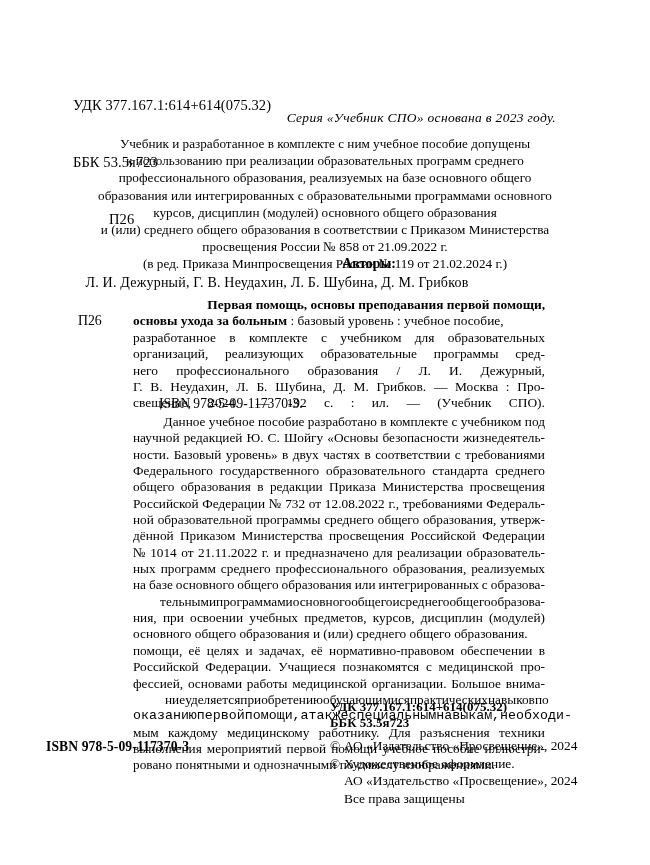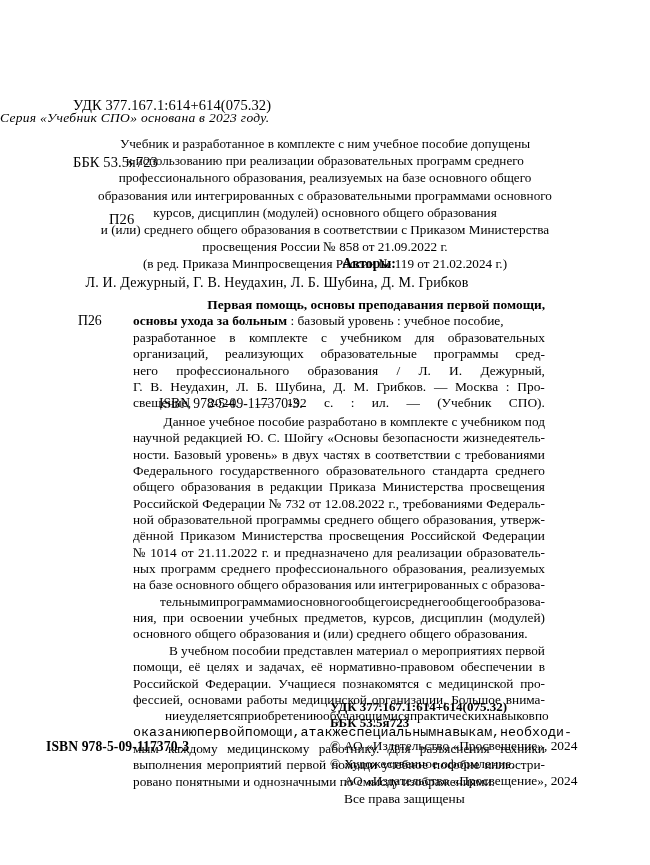--- a/index.html
+++ b/index.html
@@ -34,21 +34,21 @@
   }
   .udk-block .code-line { display: block; }
   .udk-block .code-p26 { display: block; padding-left: 36px; }
 
   
   .series-line {
     position: absolute;
     left: 0;
     top: 110px;
     width: 556px;
-    text-align: left;
+    text-align: right;
     font-style: italic;
     font-size: 13.5px;
     letter-spacing: 0.3px;
   }
 
   
   .approval {
     position: absolute;
     left: 75px;
     top: 135px;
@@ -279,21 +279,20 @@
     <span class="pl" style="display: flex; justify-content: space-between;"><span>Российской</span><span>Федерации</span><span>№</span><span>732</span><span>от</span><span>12.08.2022</span><span>г.,</span><span>требованиями</span><span>Федераль-</span></span>
     <span class="pl" style="display: flex; justify-content: space-between;"><span>ной</span><span>образовательной</span><span>программы</span><span>среднего</span><span>общего</span><span>образования,</span><span>утверж-</span></span>
     <span class="pl" style="display: flex; justify-content: space-between;"><span>дённой</span><span>Приказом</span><span>Министерства</span><span>просвещения</span><span>Российской</span><span>Федерации</span></span>
     <span class="pl" style="display: flex; justify-content: space-between;"><span>№</span><span>1014</span><span>от</span><span>21.11.2022</span><span>г.</span><span>и</span><span>предназначено</span><span>для</span><span>реализации</span><span>образователь-</span></span>
     <span class="pl" style="display: flex; justify-content: space-between;"><span>ных</span><span>программ</span><span>среднего</span><span>профессионального</span><span>образования,</span><span>реализуемых</span></span>
     <span class="pl" style="display: flex; justify-content: space-between;"><span>на</span><span>базе</span><span>основного</span><span>общего</span><span>образования</span><span>или</span><span>интегрированных</span><span>с</span><span>образова-</span></span>
     <span class="pl" style="display: flex; justify-content: flex-end;"><span>тельными</span><span>программами</span><span>основного</span><span>общего</span><span>и</span><span>среднего</span><span>общего</span><span>образова-</span></span>
     <span class="pl" style="display: flex; justify-content: space-between;"><span>ния,</span><span>при</span><span>освоении</span><span>учебных</span><span>предметов,</span><span>курсов,</span><span>дисциплин</span><span>(модулей)</span></span>
     <span class="pl last">основного общего образования и (или) среднего общего образования.</span>
 
-    <span class="pl"><span class="ind"></span><span>В учебном пособии представлен материал о мероприятиях первой</span></span>
     <span class="pl" style="display: flex; justify-content: space-between;"><span>помощи,</span><span>её</span><span>целях</span><span>и</span><span>задачах,</span><span>её</span><span>нормативно-правовом</span><span>обеспечении</span><span>в</span></span>
     <span class="pl" style="display: flex; justify-content: space-between;"><span>Российской</span><span>Федерации.</span><span>Учащиеся</span><span>познакомятся</span><span>с</span><span>медицинской</span><span>про-</span></span>
     <span class="pl" style="display: flex; justify-content: space-between;"><span>фессией,</span><span>основами</span><span>работы</span><span>медицинской</span><span>организации.</span><span>Большое</span><span>внима-</span></span>
     <span class="pl" style="display: flex; justify-content: space-between; margin-left: 32px;"><span>ние</span><span>уделяется</span><span>приобретению</span><span>обучающимися</span><span>практических</span><span>навыков</span><span>по</span></span>
     <span class="pl" style="display: flex; justify-content: space-between; font-family: Liberation Mono, monospace;"><span>оказанию</span><span>первой</span><span>помощи,</span><span>а</span><span>также</span><span>специальным</span><span>навыкам,</span><span>необходи-</span></span>
     <span class="pl" style="display: flex; justify-content: space-between;"><span>мым</span><span>каждому</span><span>медицинскому</span><span>работнику.</span><span>Для</span><span>разъяснения</span><span>техники</span></span>
     <span class="pl" style="display: flex; justify-content: space-between;"><span>выполнения</span><span>мероприятий</span><span>первой</span><span>помощи</span><span>учебное</span><span>пособие</span><span>иллюстри-</span></span>
     <span class="pl last">ровано понятными и однозначными по смыслу изображениями.</span>
   </div>
 

